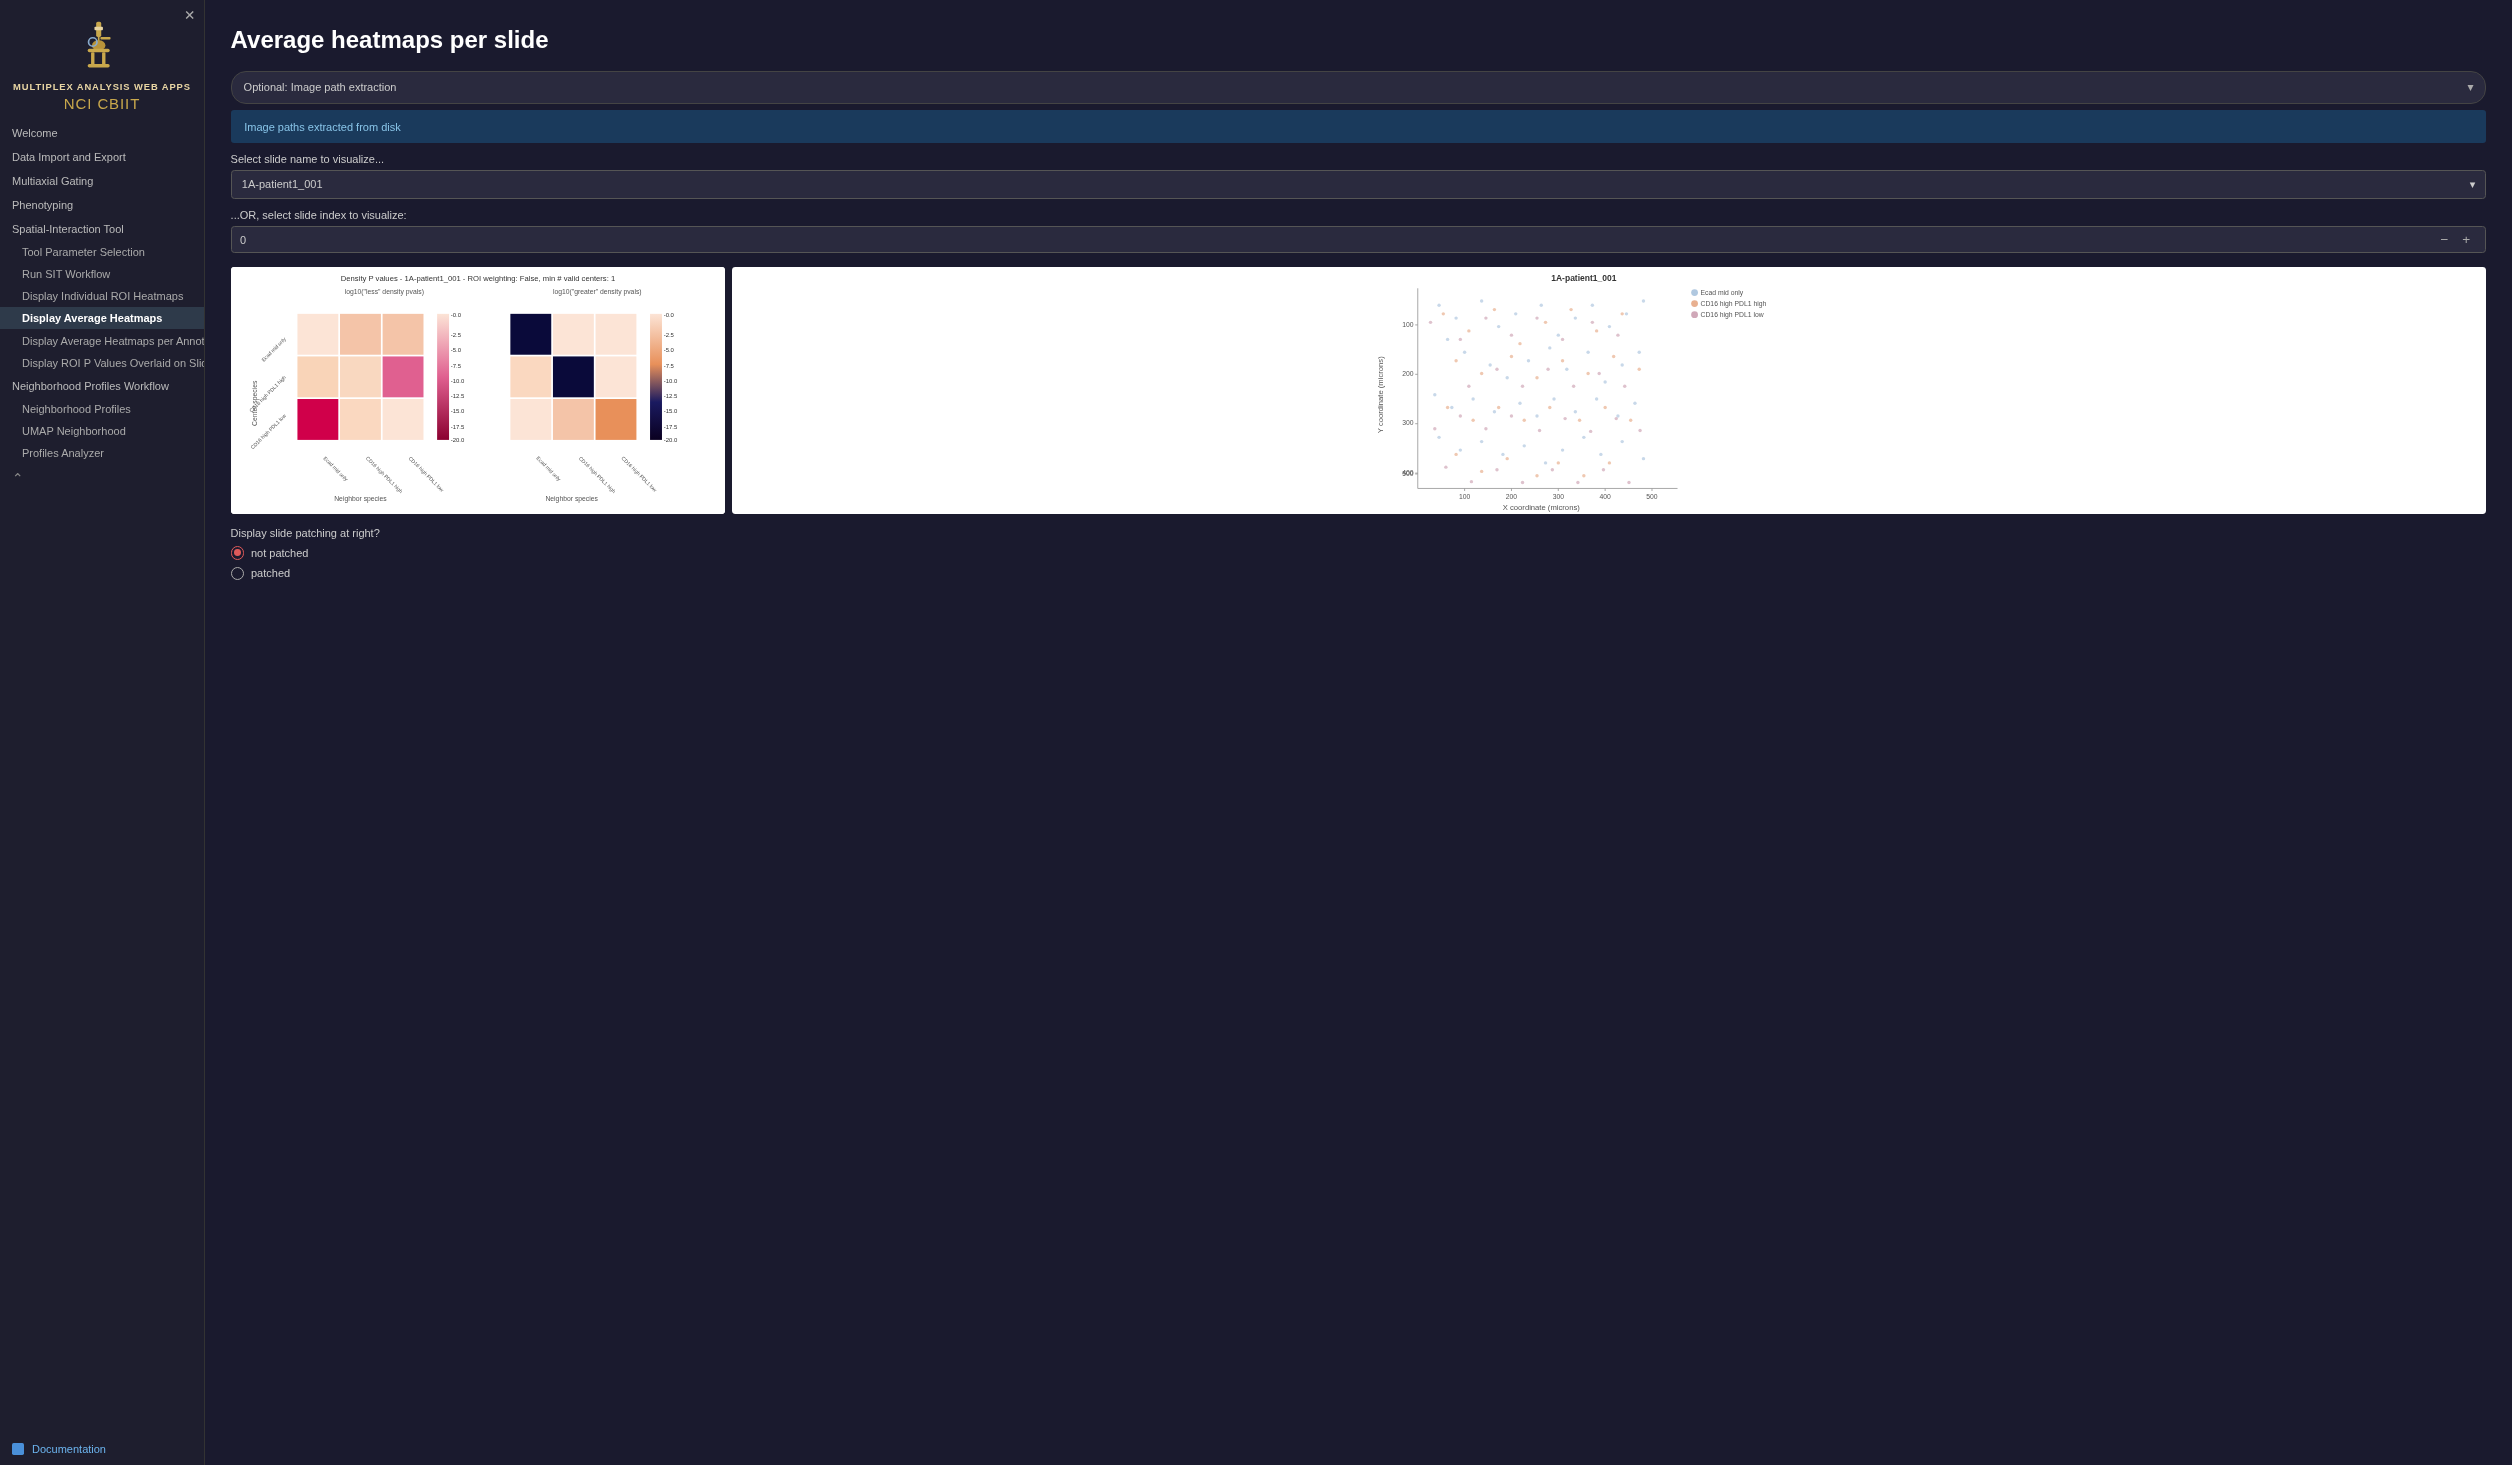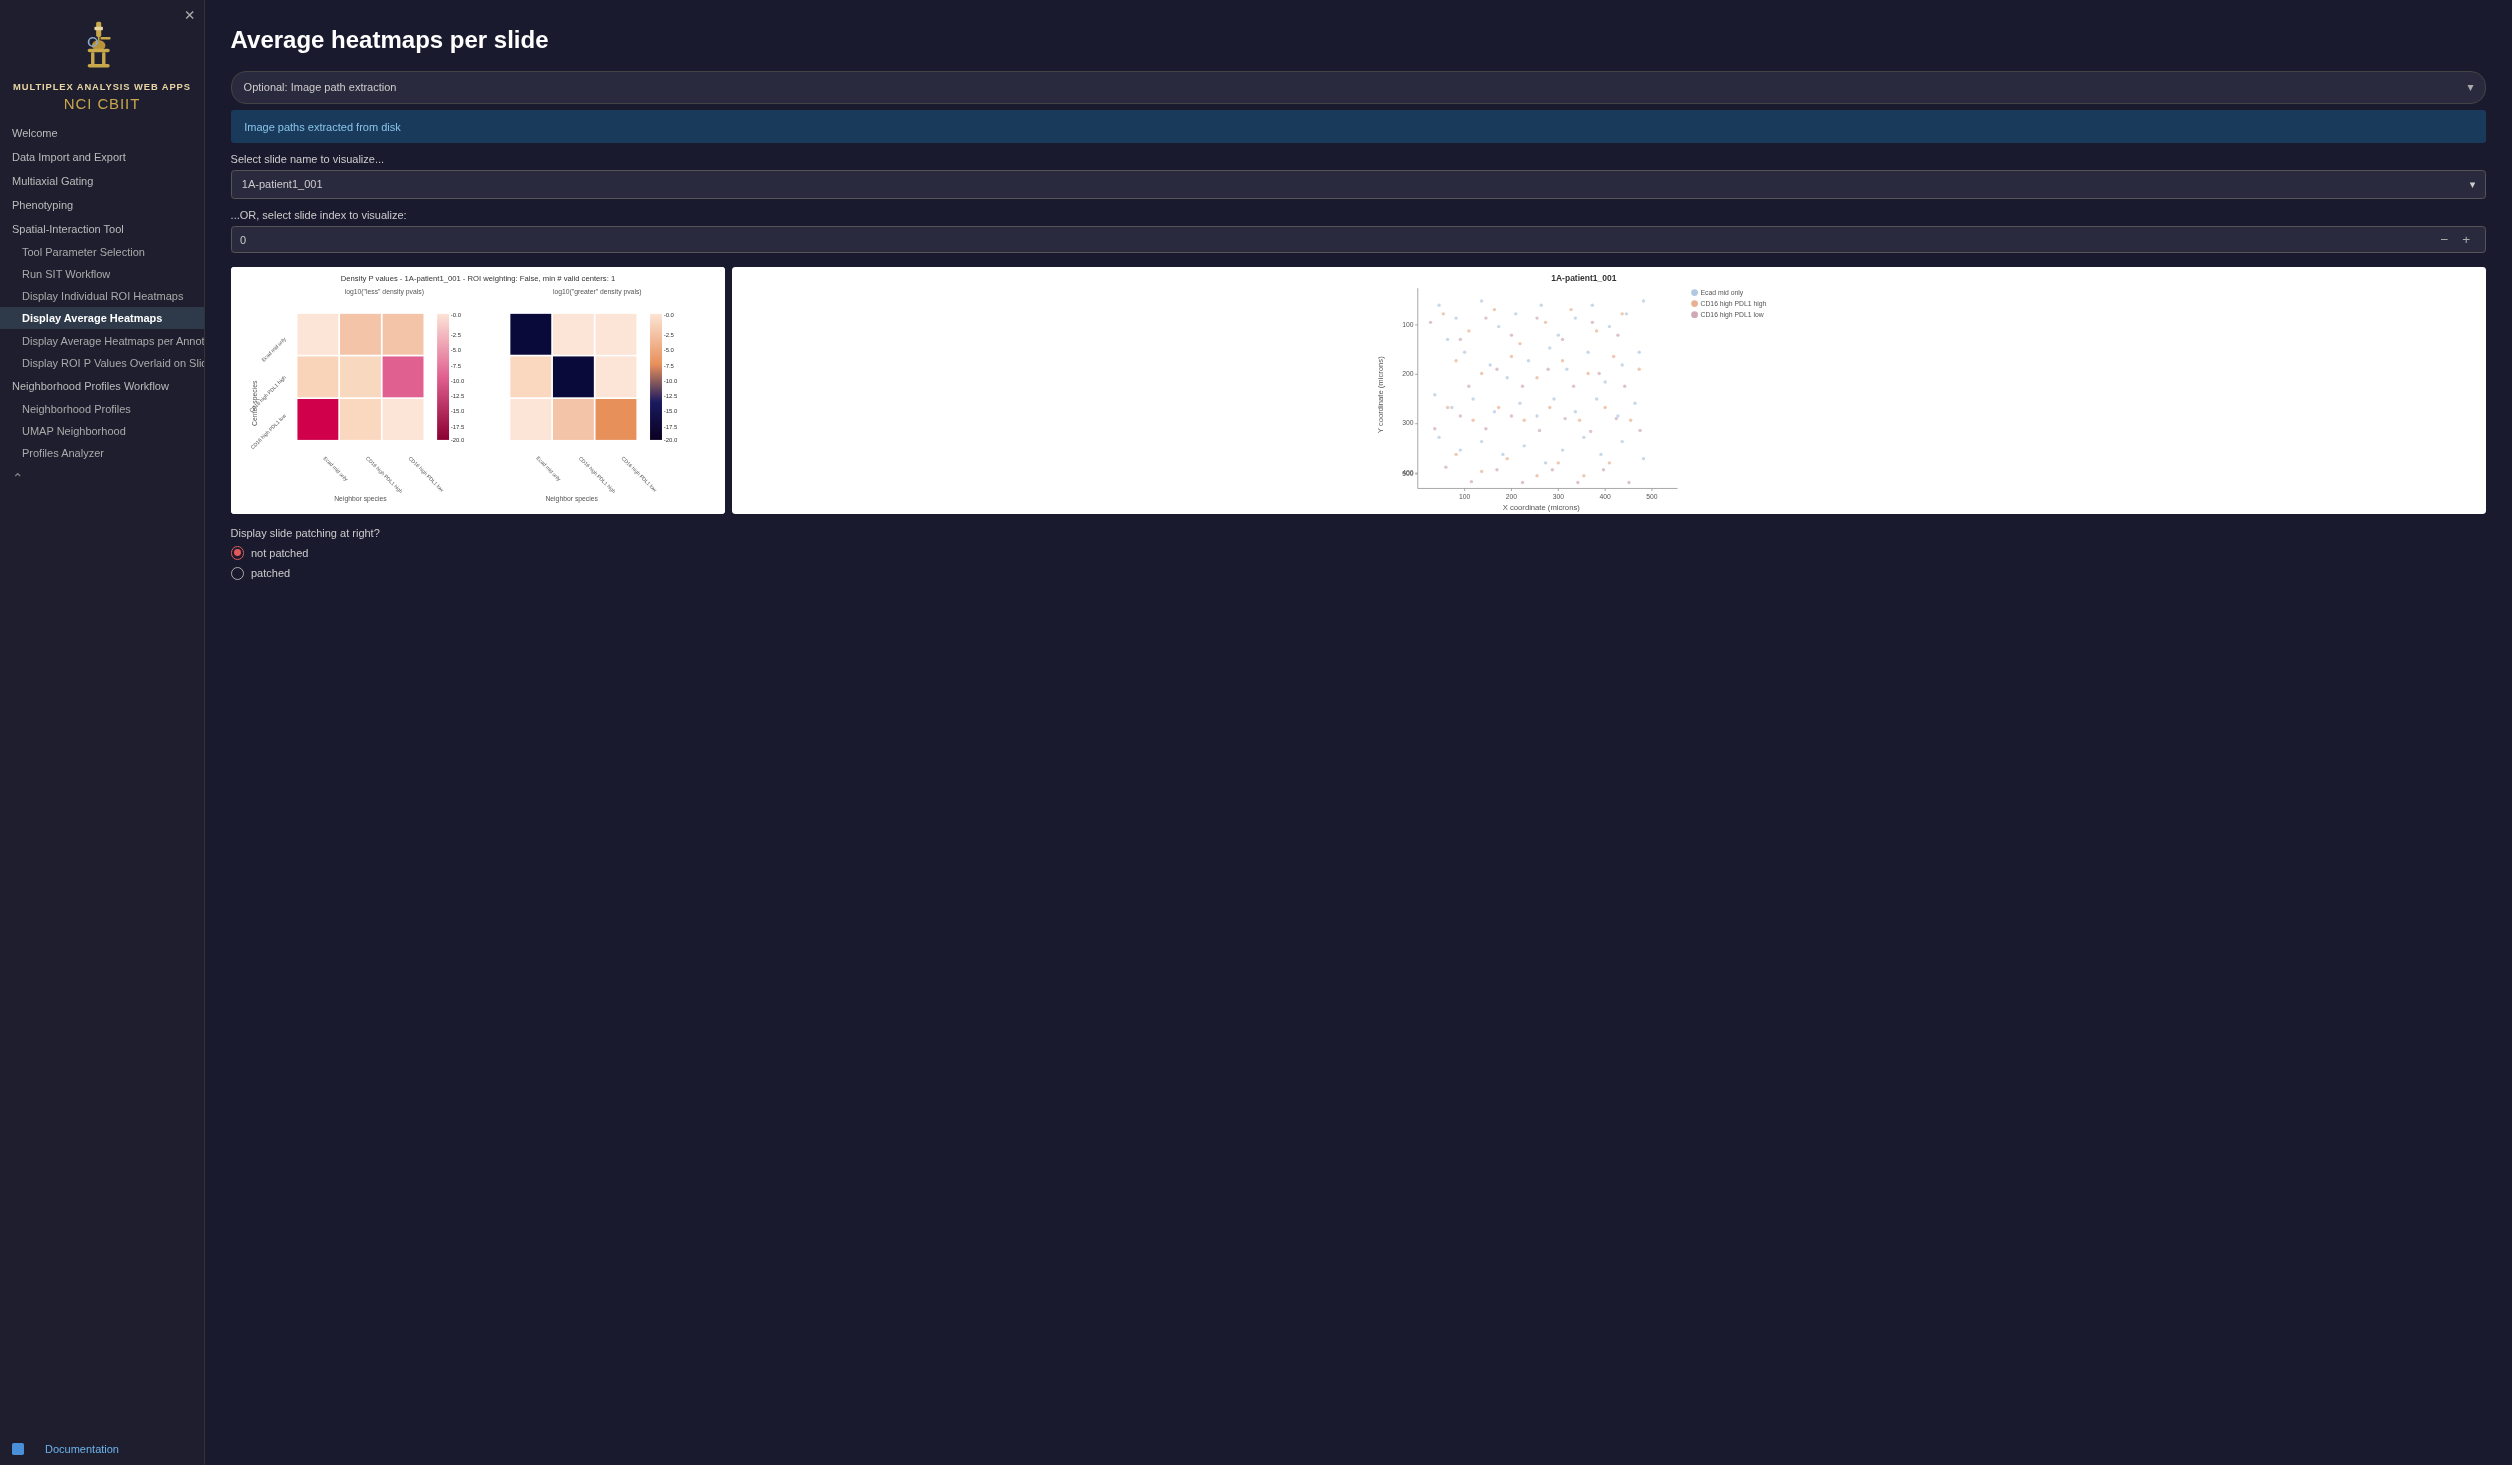--- a/index.html
+++ b/index.html
@@ -108,21 +108,21 @@
       padding: 10.2px 12px;
       margin-top: auto;
     }
 
     #doc-link {
       color: #6cb4ee;
       text-decoration: none;
       font-size: 11px;
       display: flex;
       align-items: flex-start;
-      gap: 21px;
+      gap: 8px;
     }
 
     .doc-icon {
       width: 12px;
       height: 12px;
       background: #4a90d9;
       border-radius: 1.7px;
       flex-shrink: 0;
     }
 

